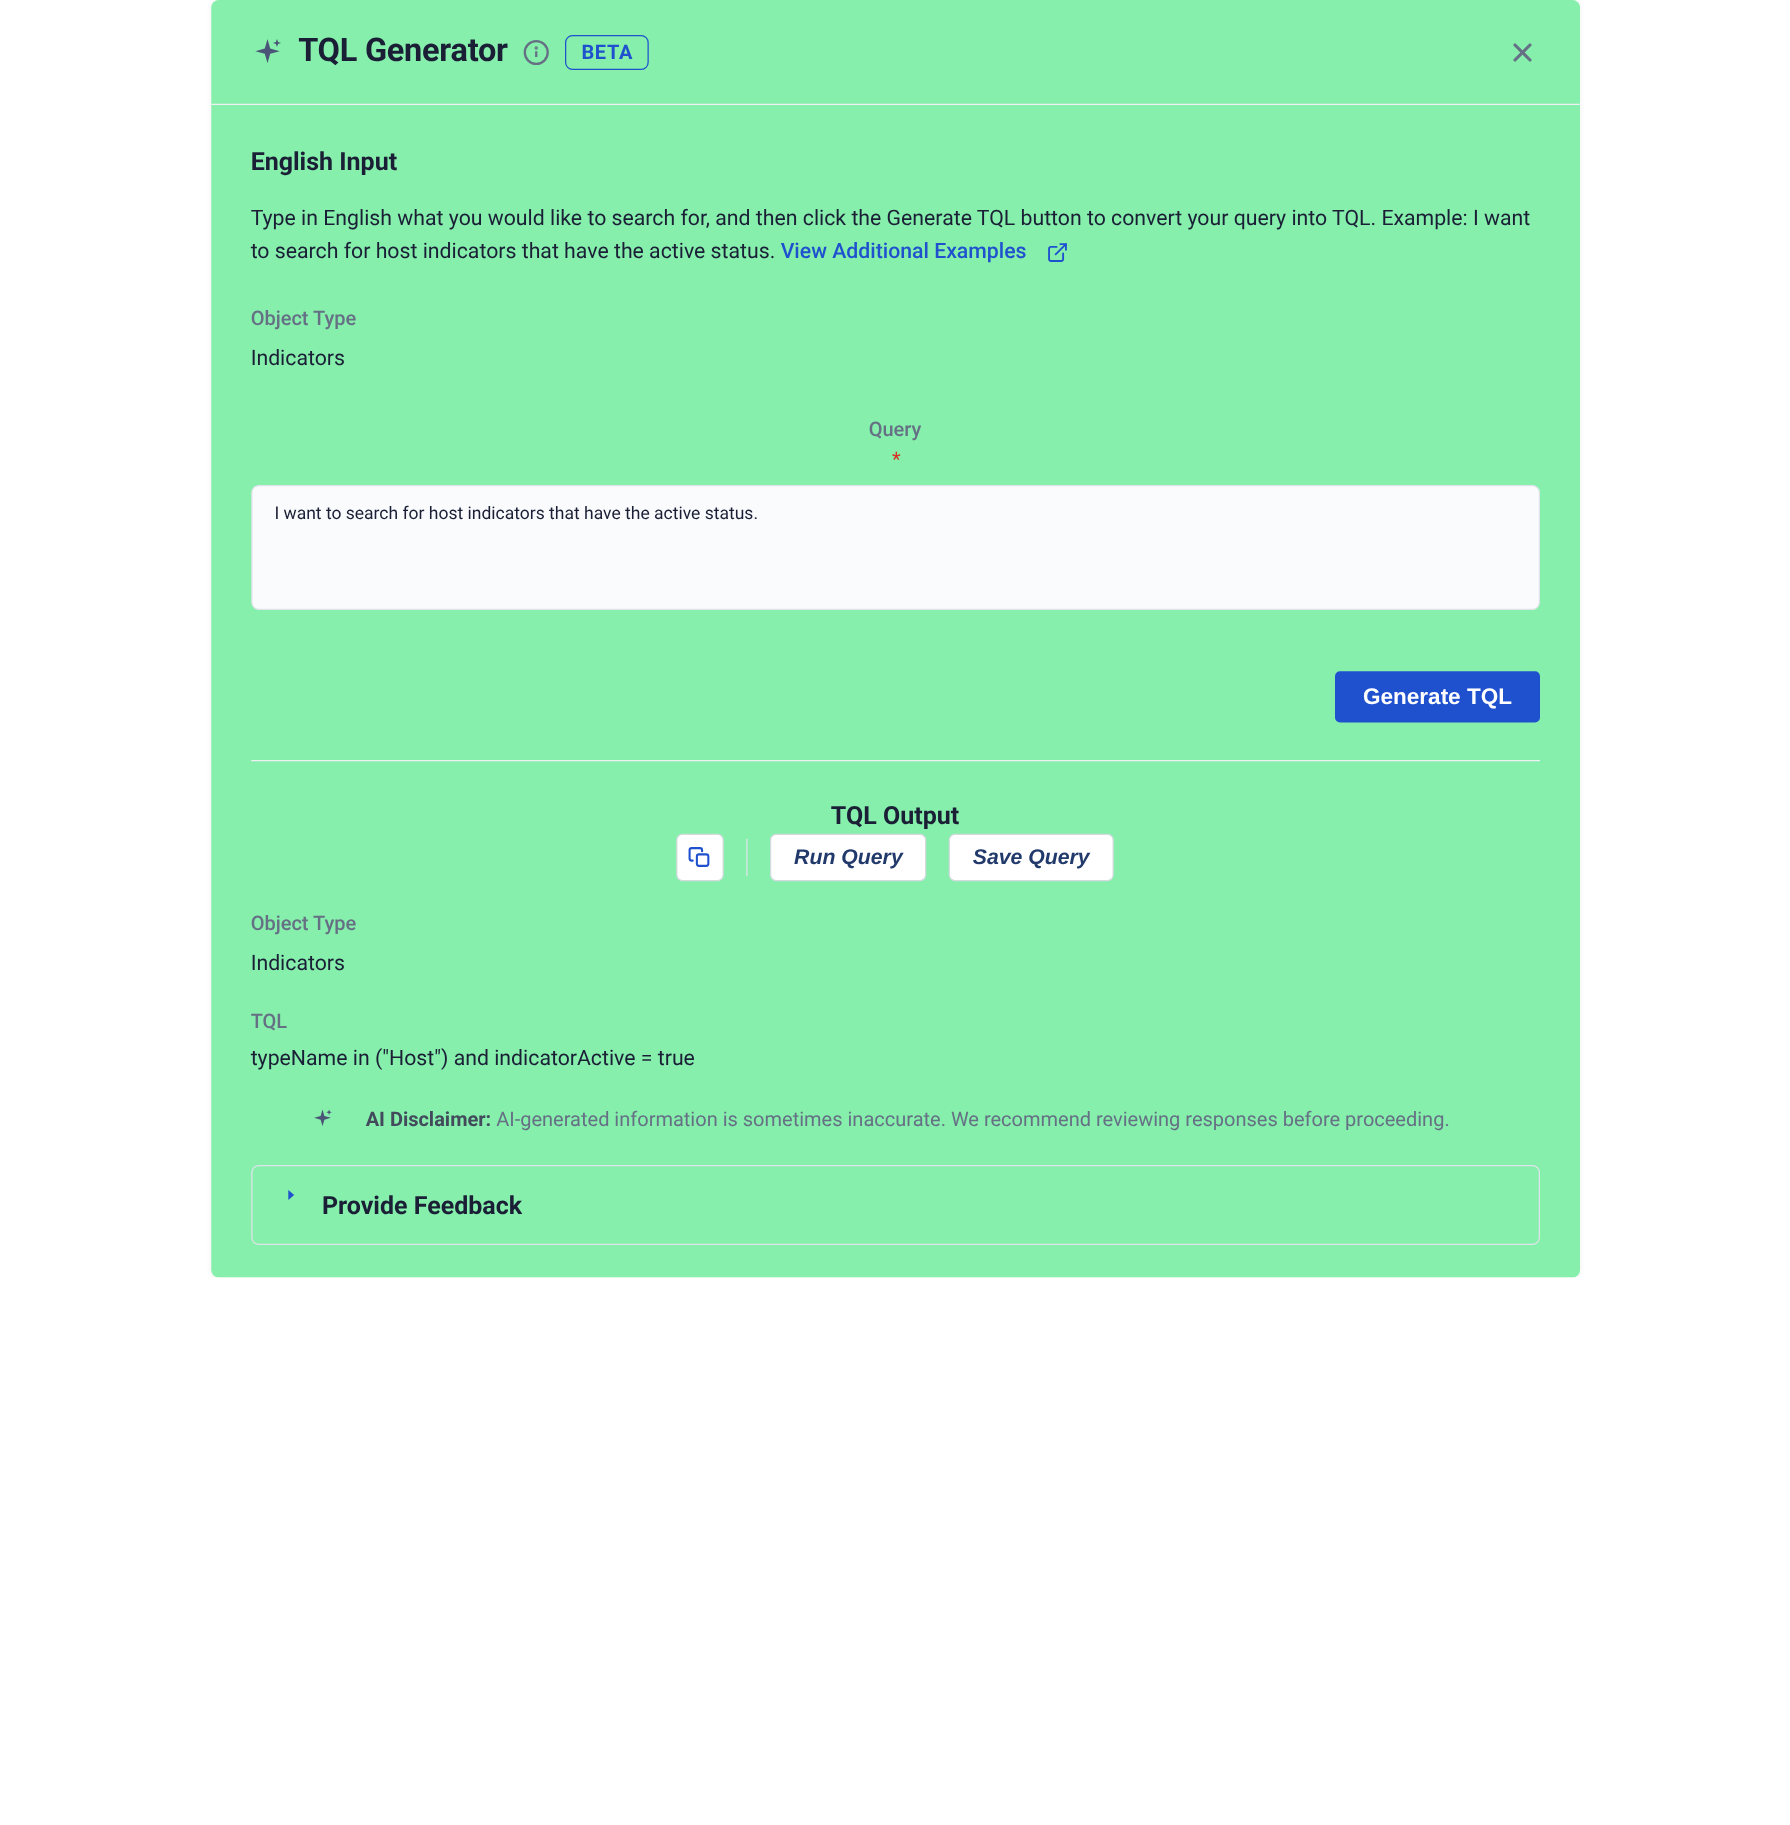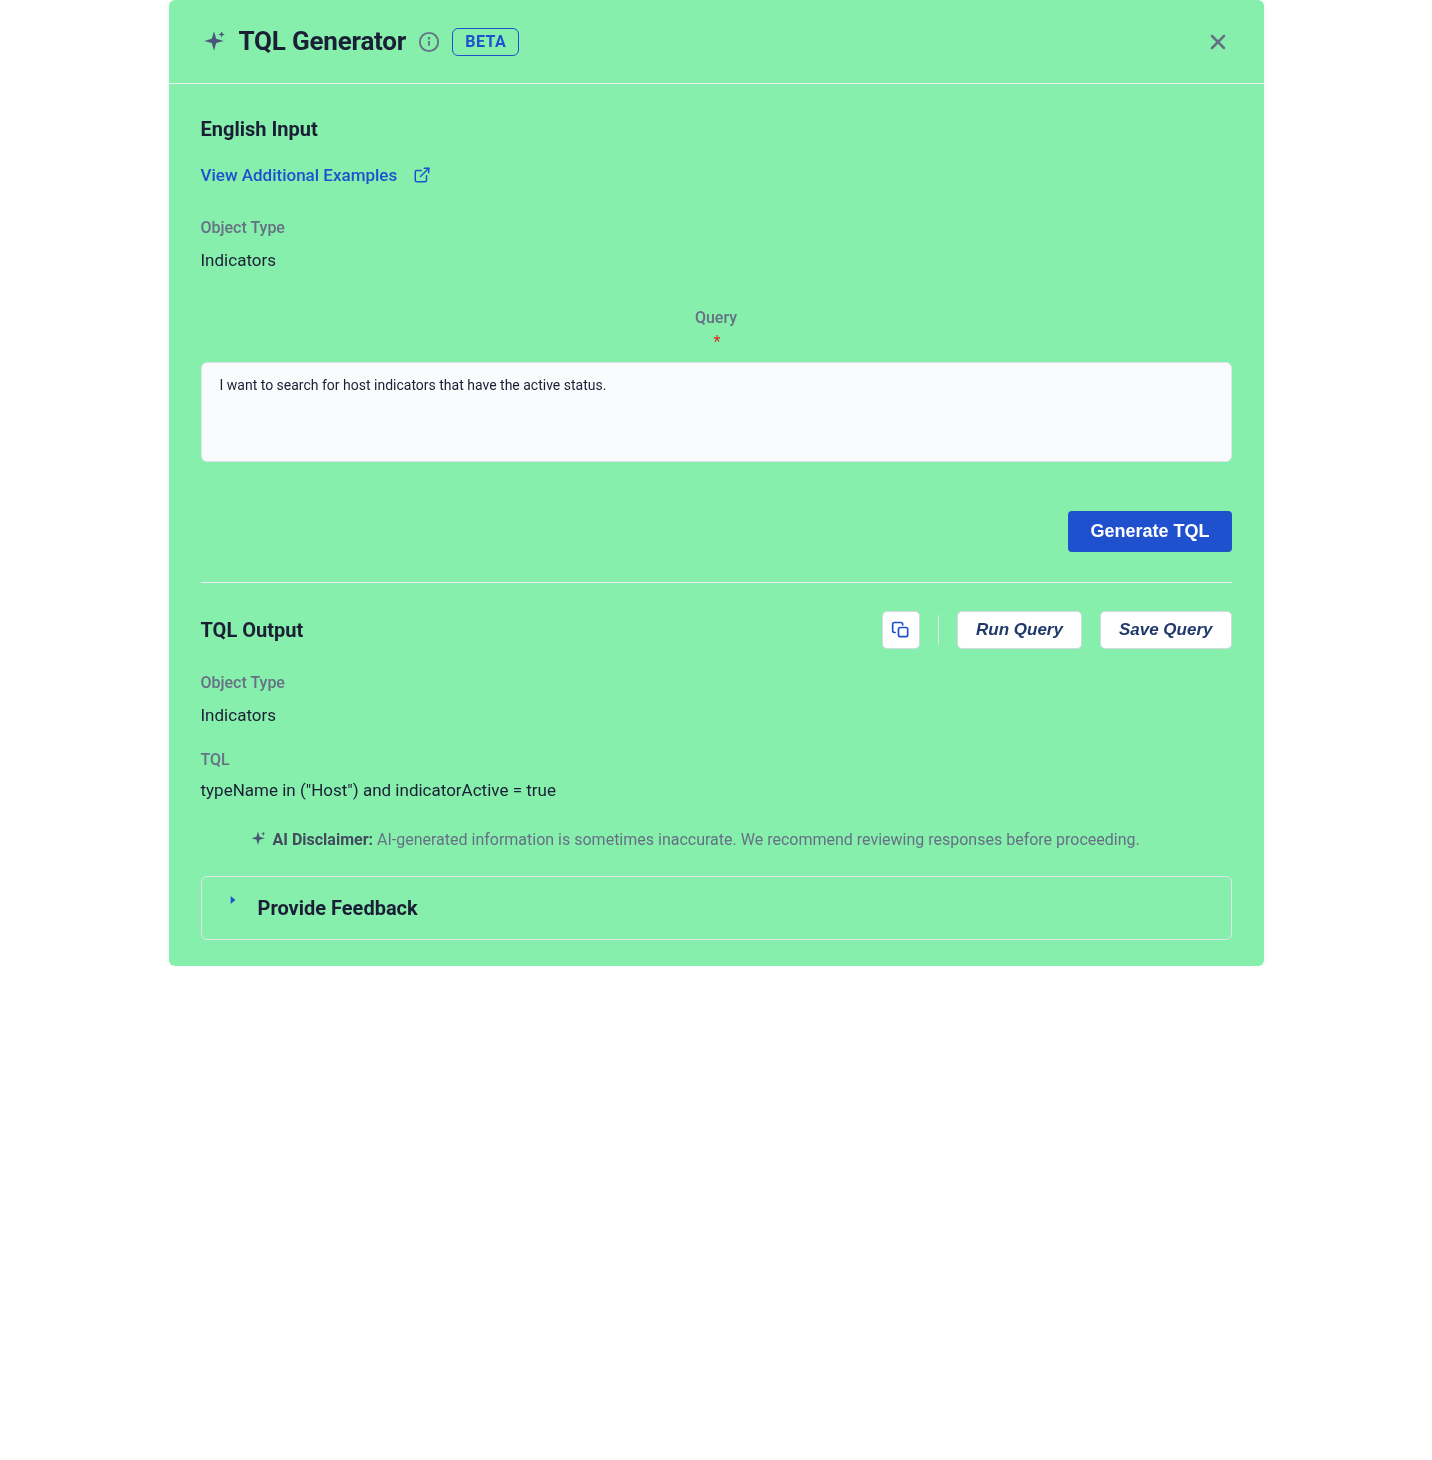--- a/index.html
+++ b/index.html
@@ -142,20 +142,21 @@
   .divider {
     border: none;
     border-top: 1px solid #eef0f3;
     margin: 30px 0 28px 0;
   }
   .output-header {
     display: flex;
     align-items: center;
     justify-content: space-between;
     margin-bottom: 22px;
+    flex-direction: column;
   }
   .output-actions {
     display: flex;
     align-items: center;
     gap: 18px;
   }
   .icon-btn {
     width: 38px;
     height: 38px;
     border: 1px solid #d5d9e0;
@@ -190,21 +191,21 @@
     margin-bottom: 6px;
   }
   .tql-value {
     font-size: 17px;
     color: #1a1f36;
     margin-bottom: 24px;
   }
   .disclaimer-row {
     display: flex;
     align-items: flex-start;
-    gap: 6px;
+    gap: 26px;
     font-size: 16px;
     color: #667085;
     margin-bottom: 24px;
     padding-left: 48px;
   }
   .disclaimer-bold {
     color: #424a5c;
     font-weight: 700;
   }
   .sparkle-sm {
@@ -259,20 +260,21 @@
         <line x1="18" y1="6" x2="6" y2="18"></line>
       </svg>
     </button>
   </div>
 
   <div class="body">
 
     <h2 class="section-title">English Input</h2>
 
     <p class="description">
+      <span>Type in English what you would like to search for, and then click the Generate TQL button to convert your query into TQL. Example: I want to search for host indicators that have the active status. </span>
       <a href="#" class="link">
         <span>View Additional Examples</span>
         <svg class="ext-icon" viewBox="0 0 24 24" fill="none" stroke="currentColor" stroke-width="2" stroke-linecap="round" stroke-linejoin="round">
           <path d="M18 13v6a2 2 0 0 1-2 2H5a2 2 0 0 1-2-2V8a2 2 0 0 1 2-2h6"></path>
           <polyline points="15 3 21 3 21 9"></polyline>
           <line x1="10" y1="14" x2="21" y2="3"></line>
         </svg>
       </a>
     </p>
 

